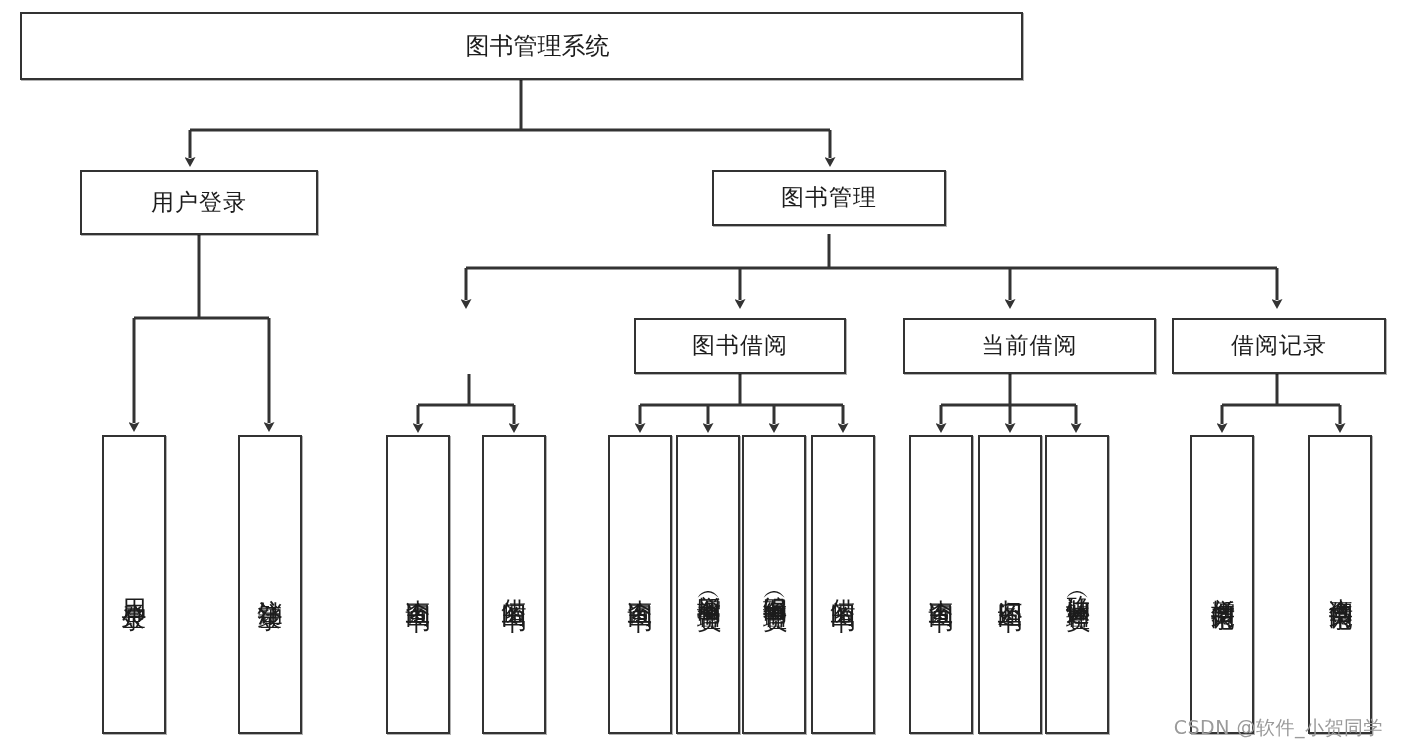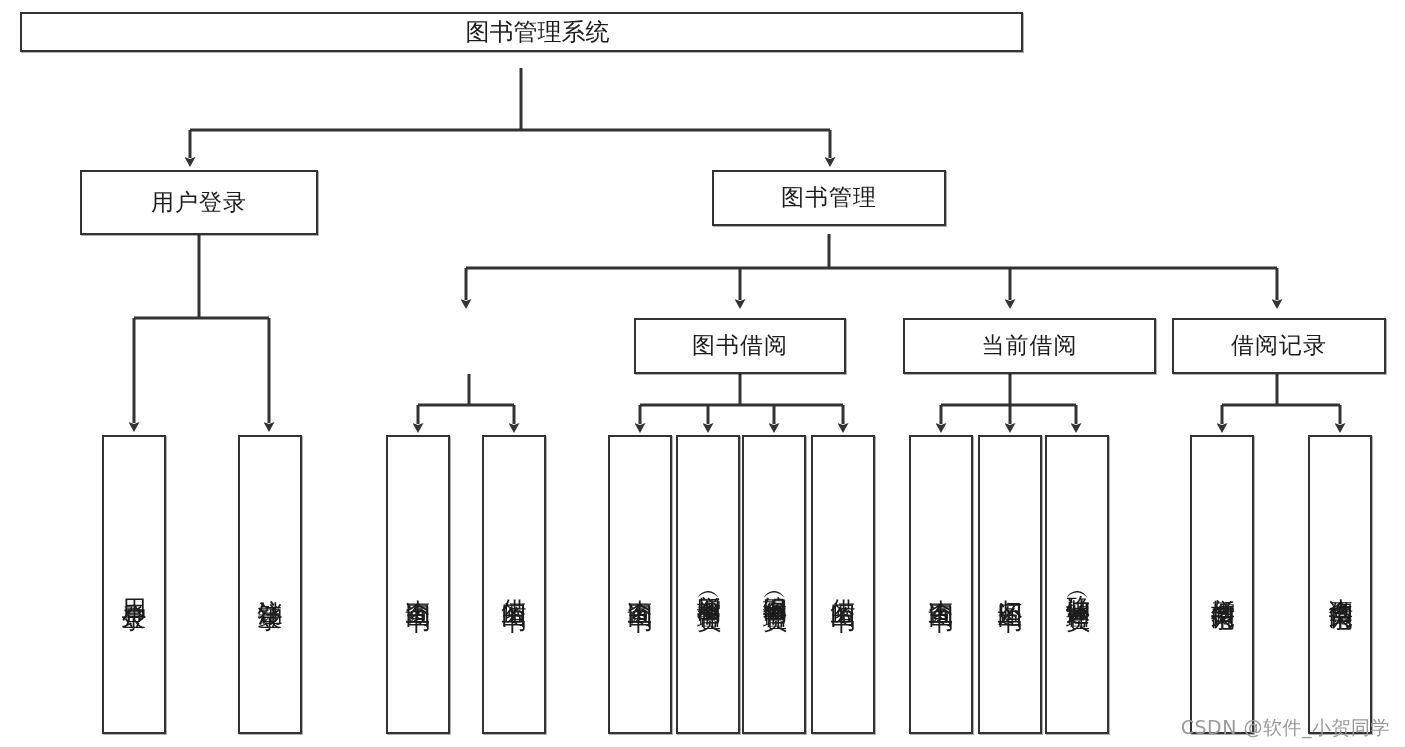--- a/index.html
+++ b/index.html
@@ -57,21 +57,21 @@
     text-orientation:upright;
     font-size:25px;
     line-height:1.08;
     letter-spacing:3px;
     color:#1c1c1c;
     white-space:nowrap;
   }
   .leaf.tall .vtext{ font-size:24px; letter-spacing:2px; }
   .watermark{
     position:absolute;
-    right:15px;
+    right:22px;
     bottom:6px;
     font-size:19px;
     color:#9a9a9a;
     letter-spacing:0.5px;
     white-space:nowrap;
   }
 </style>
 </head>
 <body>
 
@@ -120,21 +120,21 @@
       <path d="M1010,405 L1010,424" marker-end="url(#arrow)"></path>
       <path d="M1076,405 L1076,424" marker-end="url(#arrow)"></path>
 
       <path d="M1277,374 L1277,405"></path>
       <path d="M1222,405 L1340,405"></path>
       <path d="M1222,405 L1222,424" marker-end="url(#arrow)"></path>
       <path d="M1340,405 L1340,424" marker-end="url(#arrow)"></path>
     </g>
   </svg>
 
-  <div class="node root" style="left:20px;top:12px;width:1003px;height:40px;padding-left:32px;">
+  <div class="node root" style="left:20px;top:12px;width:1003px;height:68px;padding-left:32px;">
     <span>图书管理系统</span>
   </div>
 
   <div class="node h" style="left:80px;top:170px;width:238px;height:65px;">
     <span>用户登录</span>
   </div>
 
   <div class="node h" style="left:712px;top:170px;width:234px;height:56px;">
     <span>图书管理</span>
   </div>

